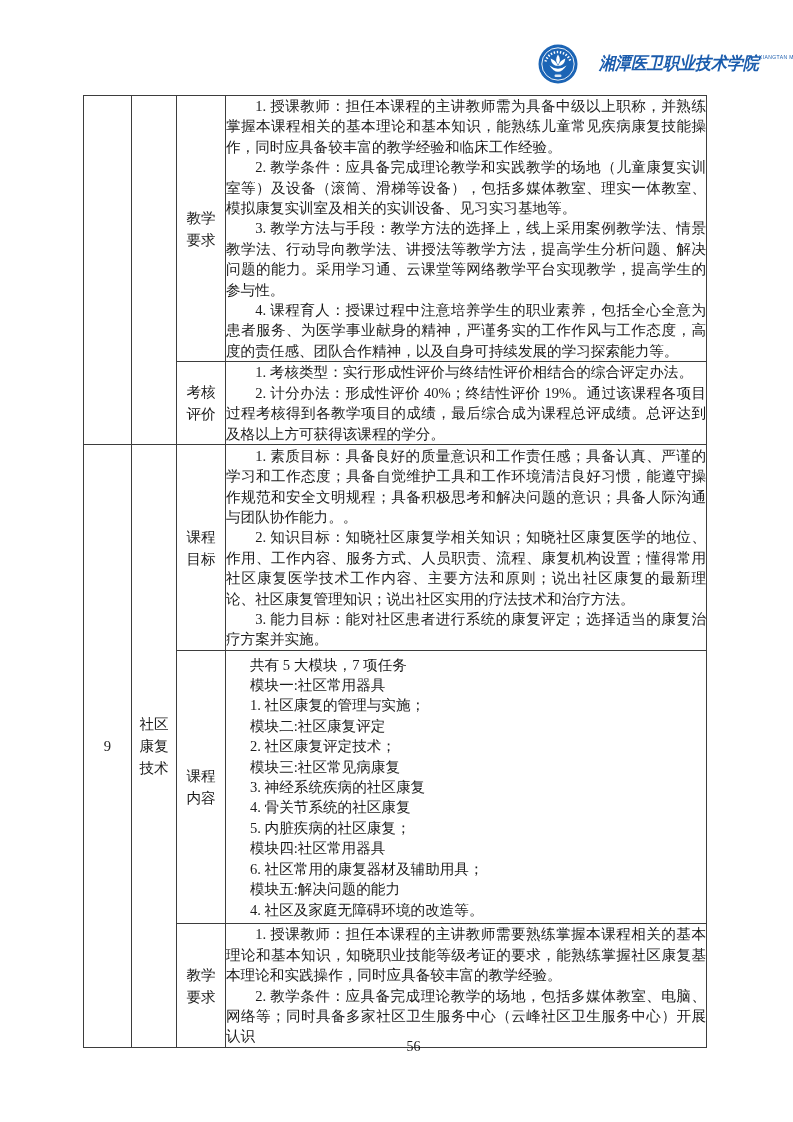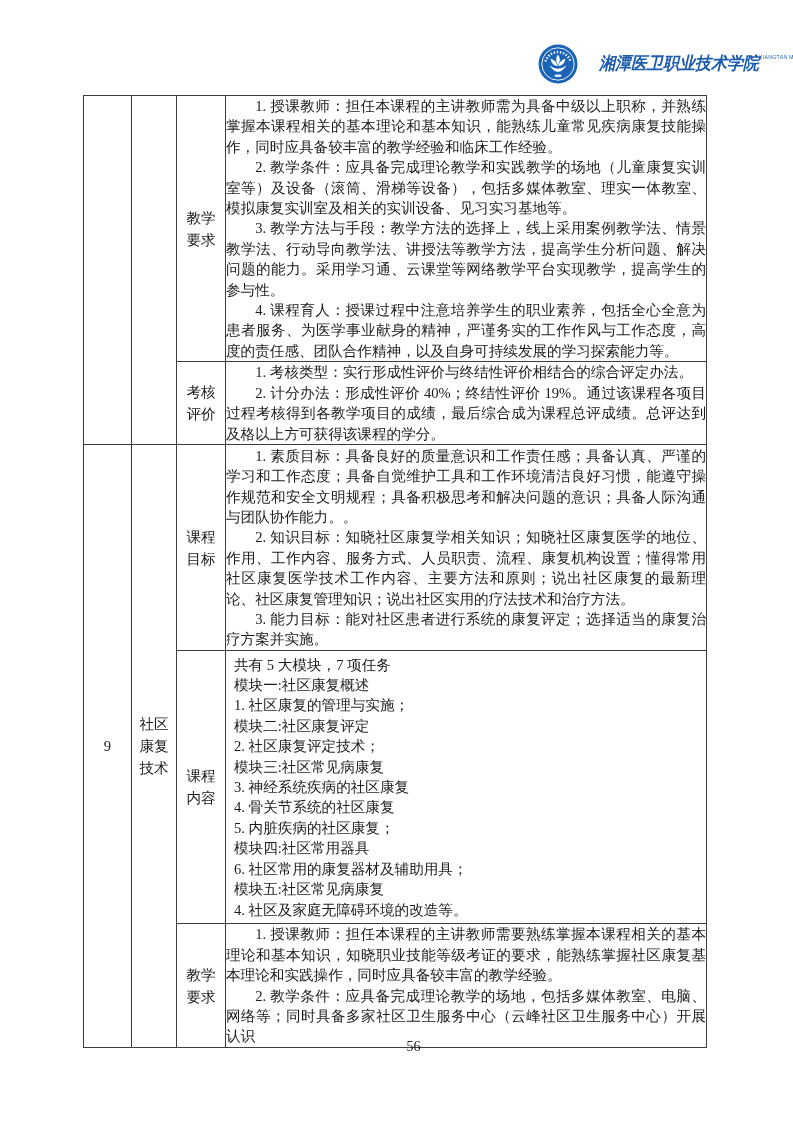--- a/index.html
+++ b/index.html
@@ -61,21 +61,21 @@
   .num-cell { text-align: center; }
   .name-inner, .label-inner { width: 30px; margin: 17px auto; line-height: 22px; text-align: center; }
   .content-cell {
     vertical-align: top;
     padding: 3px 6px 0 6px;
     line-height: 20.4px;
     text-align: justify;
     overflow: hidden;
   }
   .content-cell p { margin: 0; text-indent: 2em; }
-  .module-list { margin-left: 8px; text-align: left; }
+  .module-list { margin-left: 24px; text-align: left; }
   .module-list .module-line { text-indent: 0; }
 
   .r1 td { height: 252px; }
   .r2 td { height: 82px; }
   .r3 td { height: 205px; }
   .r4 td { height: 272px; }
   .r5 td { height: 103px; }
 
   
   .page-num {
@@ -156,31 +156,31 @@
           <p>3. 能力目标：能对社区患者进行系统的康复评定；选择适当的康复治疗方案并实施。</p>
         </td>
       </tr>
       <tr class="r4">
         <td>
           <div class="label-inner">课程内容</div>
         </td>
         <td class="content-cell">
           <div class="module-list">
             <div class="module-line">共有 5 大模块，7 项任务</div>
-            <div class="module-line">模块一:社区康复概述</div>
+            <div class="module-line">模块一:社区常用器具</div>
             <div class="module-line">1. 社区康复的管理与实施；</div>
             <div class="module-line">模块二:社区康复评定</div>
             <div class="module-line">2. 社区康复评定技术；</div>
             <div class="module-line">模块三:社区常见病康复</div>
             <div class="module-line">3. 神经系统疾病的社区康复</div>
             <div class="module-line">4. 骨关节系统的社区康复</div>
             <div class="module-line">5. 内脏疾病的社区康复；</div>
             <div class="module-line">模块四:社区常用器具</div>
             <div class="module-line">6. 社区常用的康复器材及辅助用具；</div>
-            <div class="module-line">模块五:社区常见病康复</div>
+            <div class="module-line">模块五:解决问题的能力</div>
             <div class="module-line">4. 社区及家庭无障碍环境的改造等。</div>
           </div>
         </td>
       </tr>
       <tr class="r5">
         <td>
           <div class="label-inner">教学要求</div>
         </td>
         <td class="content-cell">
           <p>1. 授课教师：担任本课程的主讲教师需要熟练掌握本课程相关的基本理论和基本知识，知晓职业技能等级考证的要求，能熟练掌握社区康复基本理论和实践操作，同时应具备较丰富的教学经验。</p>

